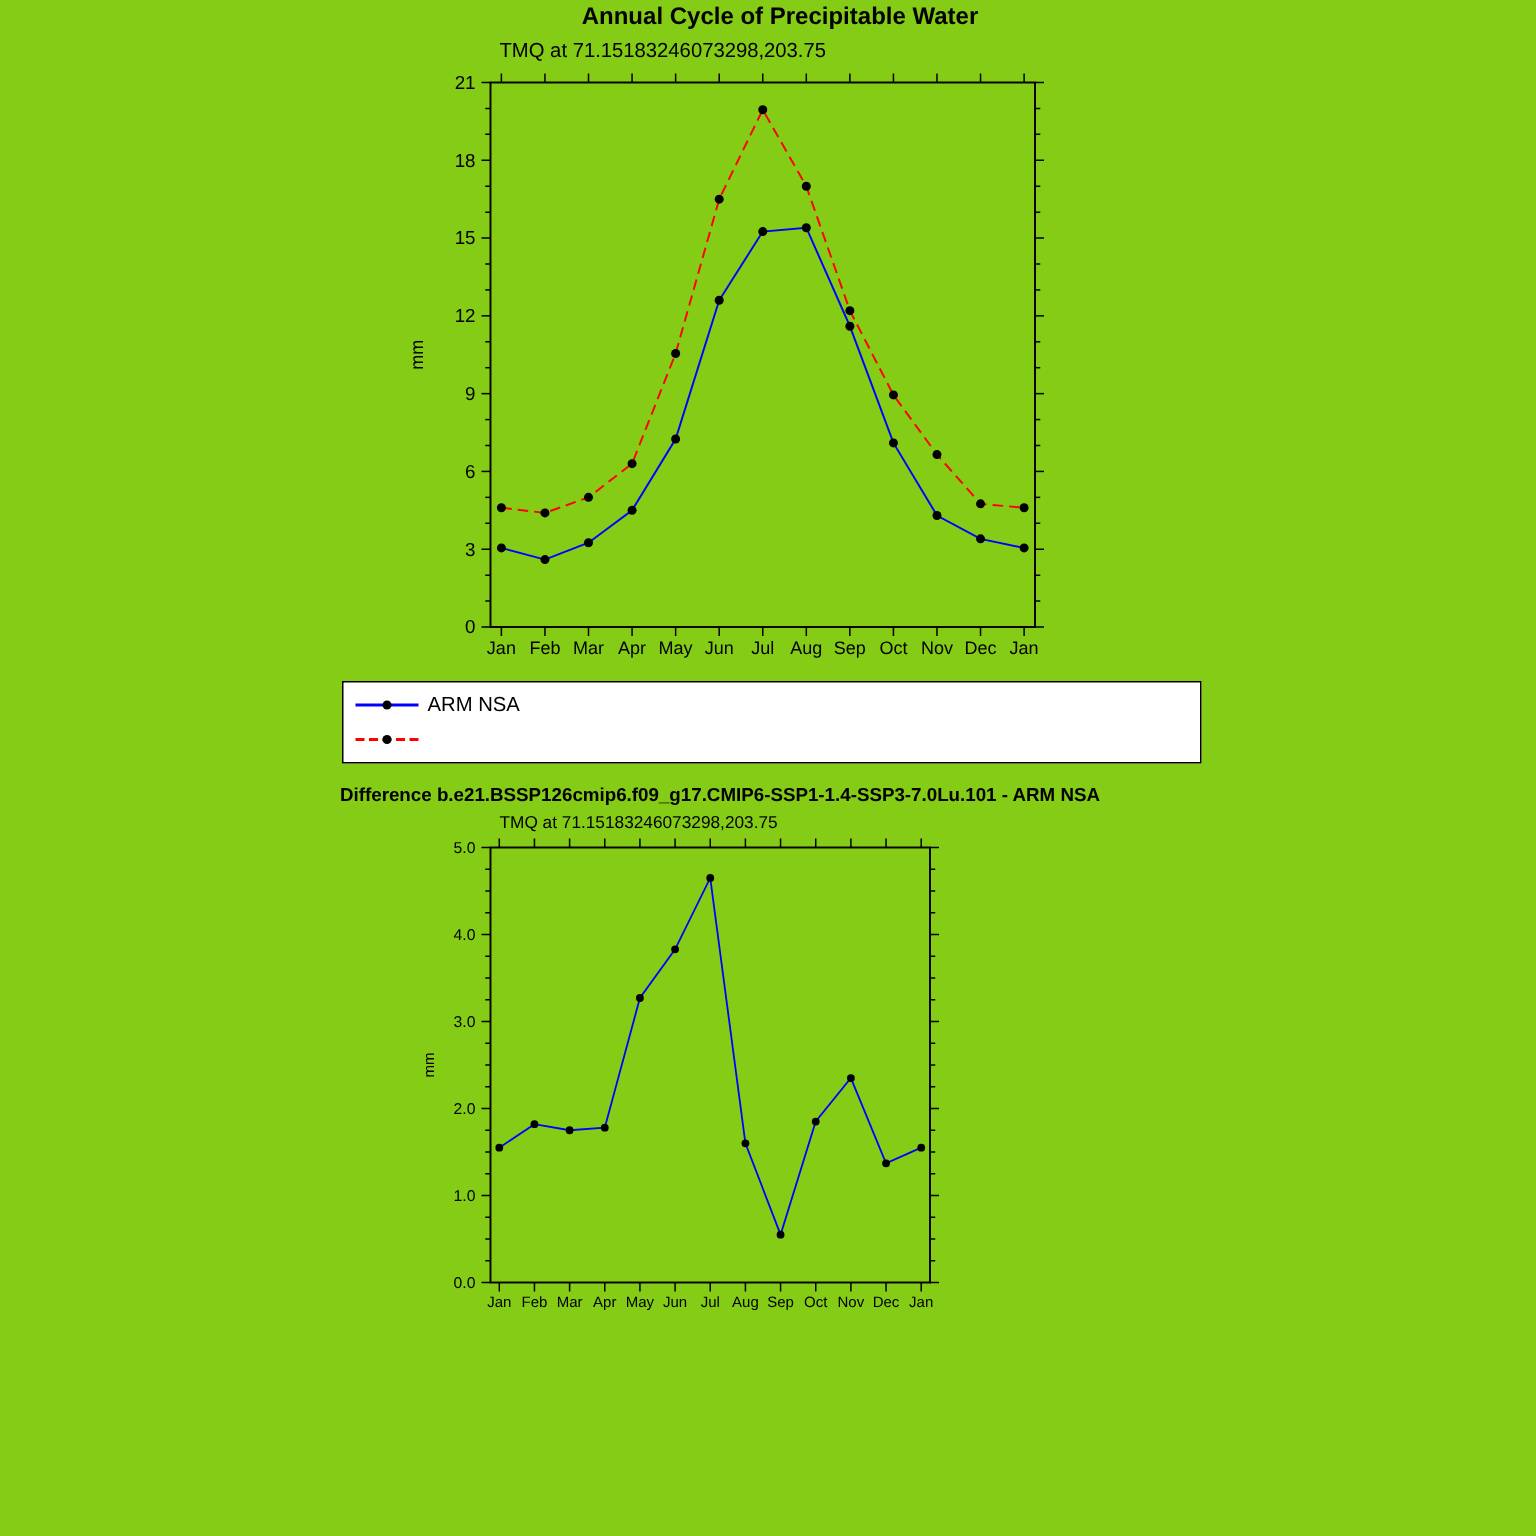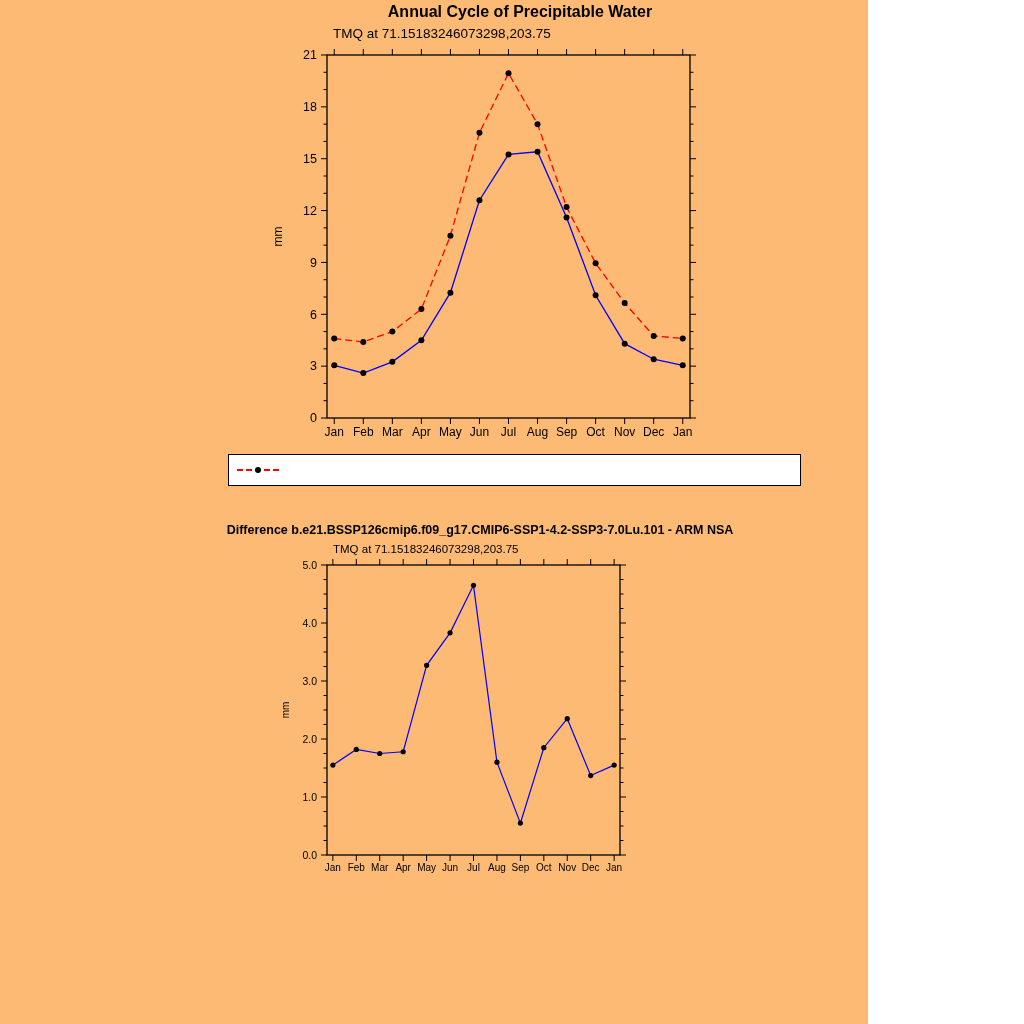--- a/index.html
+++ b/index.html
@@ -1,16 +1,16 @@
 <!DOCTYPE html>
 <html><head>
 <meta charset="utf-8">
 <style>
   html,body{margin:0;padding:0;background:#ffffff;}
-  .canvas{position:relative;width:868px;height:1024px;background:#fdba74;overflow:hidden;
+  .canvas{position:relative;width:1024px;height:1024px;background:#84cc16;overflow:hidden;
           font-family:"Liberation Sans",sans-serif;color:#000;}
   .abs{position:absolute;}
   .title1{left:220px;top:3px;width:600px;text-align:center;font-size:16px;font-weight:bold;}
   .subtitle1{left:333px;top:26px;font-size:13.5px;}
   .title2{left:140px;top:523px;width:680px;text-align:center;font-size:12.5px;font-weight:bold;}
   .subtitle2{left:333px;top:543px;font-size:11.5px;}
   svg{position:absolute;}
   svg text{font-family:"Liberation Sans",sans-serif;fill:#000;}
   .legend{left:228px;top:454px;width:573px;border:1px solid #000;background:#fff;
           padding:3px 0 4px 0;box-sizing:border-box;}
@@ -145,27 +145,33 @@
       <circle cx="277.53999999999996" cy="79.14285714285717" r="3" fill="#000000"></circle>
       <circle cx="306.58000000000004" cy="162.11428571428573" r="3" fill="#000000"></circle>
       <circle cx="335.62" cy="218.29285714285714" r="3" fill="#000000"></circle>
       <circle cx="364.65999999999997" cy="258.04999999999995" r="3" fill="#000000"></circle>
       <circle cx="393.7" cy="290.8928571428571" r="3" fill="#000000"></circle>
       <circle cx="422.74" cy="293.48571428571427" r="3" fill="#000000"></circle>
     </svg>
 
   <div class="abs legend">
     <div class="legend-row">
+      <span class="legend-line" style="border-top-color: rgb(0, 0, 255); border-top-style: solid;">
+          <span class="legend-dot"></span>
+        </span>
+      <span class="legend-label">ARM NSA</span>
+    </div>
+    <div class="legend-row">
       <span class="legend-line" style="border-top-color: rgb(255, 0, 0); border-top-style: dashed;">
           <span class="legend-dot"></span>
         </span>
     </div>
   </div>
 
-  <div class="abs title2">Difference b.e21.BSSP126cmip6.f09_g17.CMIP6-SSP1-4.2-SSP3-7.0Lu.101 - ARM NSA</div>
+  <div class="abs title2">Difference b.e21.BSSP126cmip6.f09_g17.CMIP6-SSP1-1.4-SSP3-7.0Lu.101 - ARM NSA</div>
   <div class="abs subtitle2">TMQ at 71.15183246073298,203.75</div>
 
   <svg id="c2" width="380" height="318" style="left:270px;top:558px;">
       <rect x="57" y="7" width="293" height="290" fill="none" stroke="#000" stroke-width="1.3"></rect>
       <line x1="53.5" y1="282.5" x2="57" y2="282.5" stroke="#000" stroke-width="1"></line>
       <line x1="350" y1="282.5" x2="353.5" y2="282.5" stroke="#000" stroke-width="1"></line>
       <line x1="53.5" y1="268" x2="57" y2="268" stroke="#000" stroke-width="1"></line>
       <line x1="350" y1="268" x2="353.5" y2="268" stroke="#000" stroke-width="1"></line>
       <line x1="53.5" y1="253.5" x2="57" y2="253.5" stroke="#000" stroke-width="1"></line>
       <line x1="350" y1="253.5" x2="353.5" y2="253.5" stroke="#000" stroke-width="1"></line>

